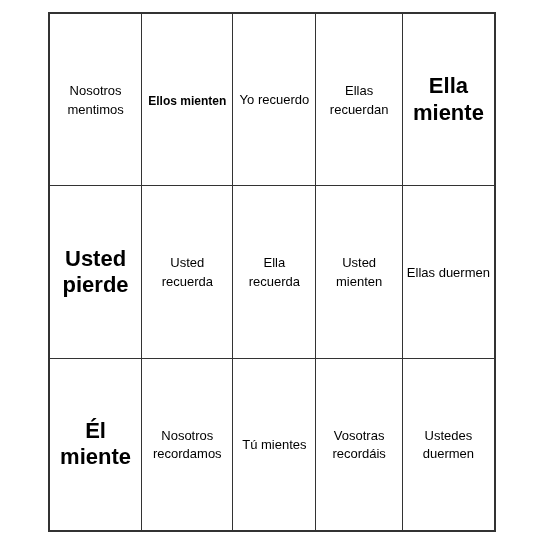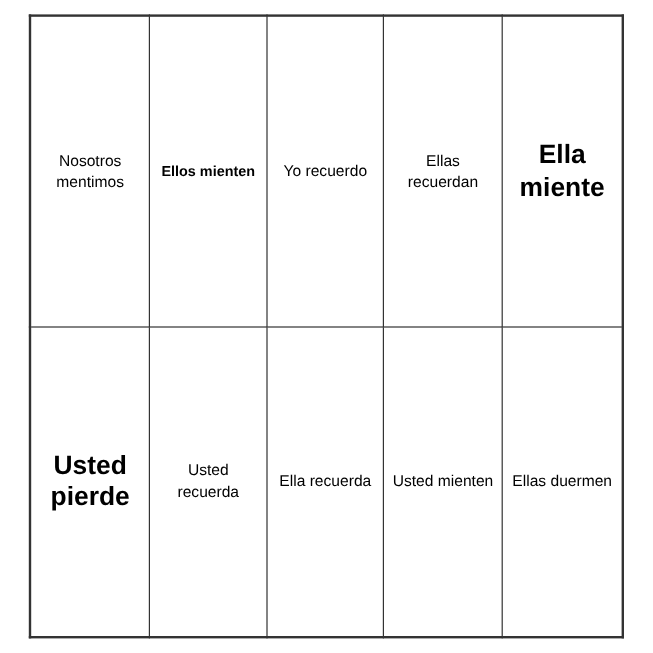--- a/index.html
+++ b/index.html
@@ -8,21 +8,21 @@
       height: 544px;
       display: flex;
       align-items: center;
       justify-content: center;
       background: #fff;
       font-family: Arial, sans-serif;
     }
     .bingo-board {
       border: 2px solid #333;
       border-collapse: collapse;
-      width: 496px;
+      width: 448px;
       height: 520px;
       padding-left: 32px;
     }
     .bingo-board td {
       border: 1.5px solid #333;
       text-align: center;
       vertical-align: middle;
       padding: 4px;
       width: 104px;
       height: 104px;
@@ -54,14 +54,21 @@
         <td><span class="cell-text">Ellas recuerdan</span></td>
         <td><span class="cell-text large">Ella miente</span></td>
       </tr>
       <tr>
         <td><span class="cell-text large">Usted pierde</span></td>
         <td><span class="cell-text">Usted recuerda</span></td>
         <td><span class="cell-text">Ella recuerda</span></td>
         <td><span class="cell-text">Usted mienten</span></td>
         <td><span class="cell-text">Ellas duermen</span></td>
       </tr>
+      <tr>
+        <td><span class="cell-text large">Él miente</span></td>
+        <td><span class="cell-text">Nosotros recordamos</span></td>
+        <td><span class="cell-text">Tú mientes</span></td>
+        <td><span class="cell-text">Vosotras recordáis</span></td>
+        <td><span class="cell-text">Ustedes duermen</span></td>
+      </tr>
     </tbody>
 </table>
 
 </body></html>

